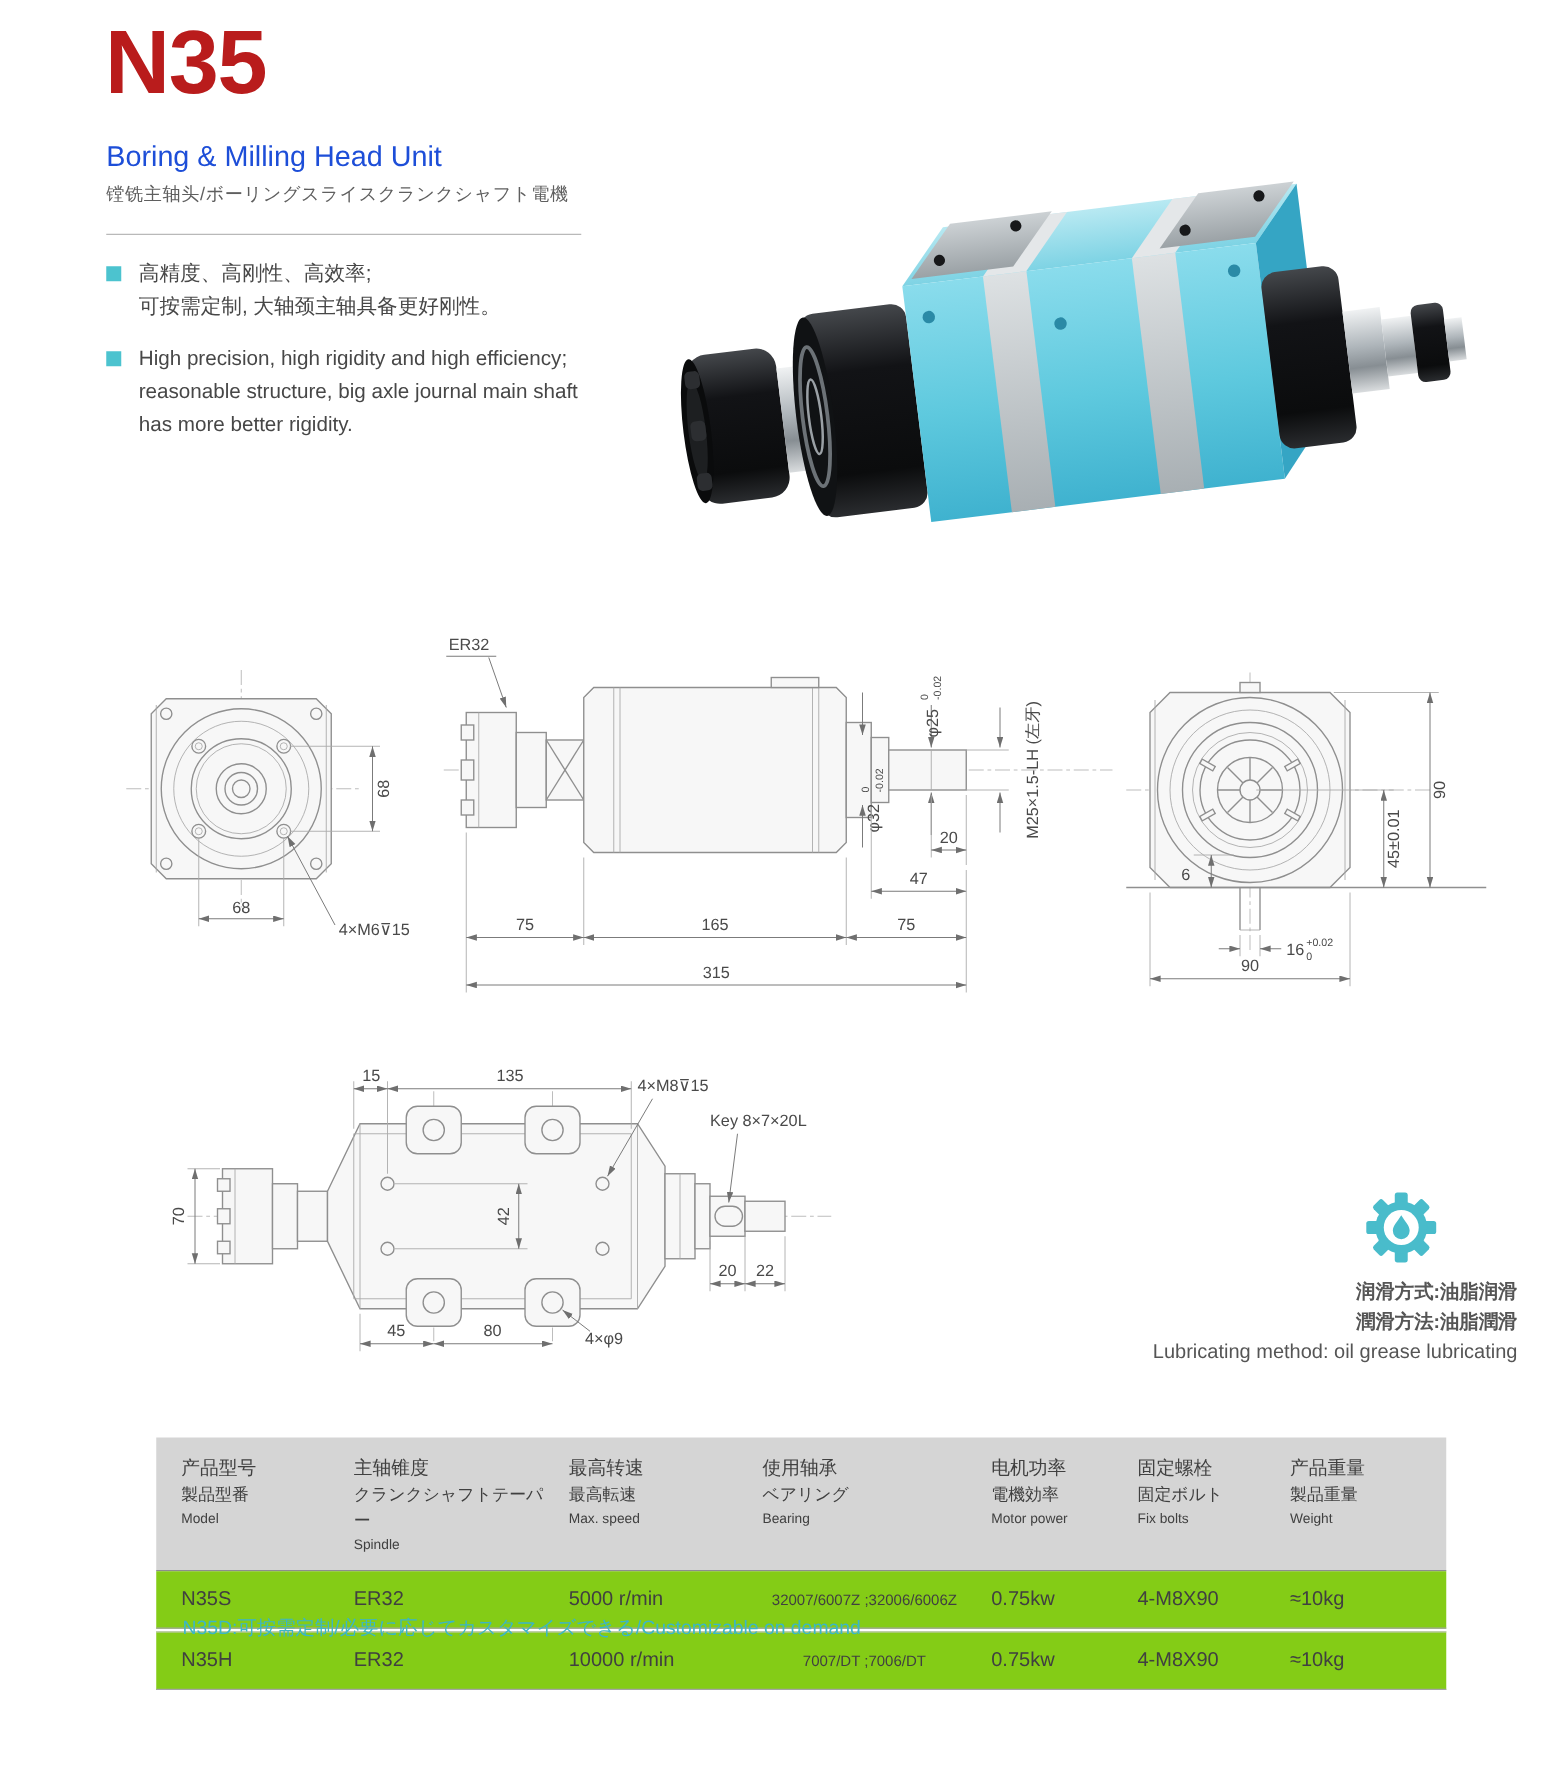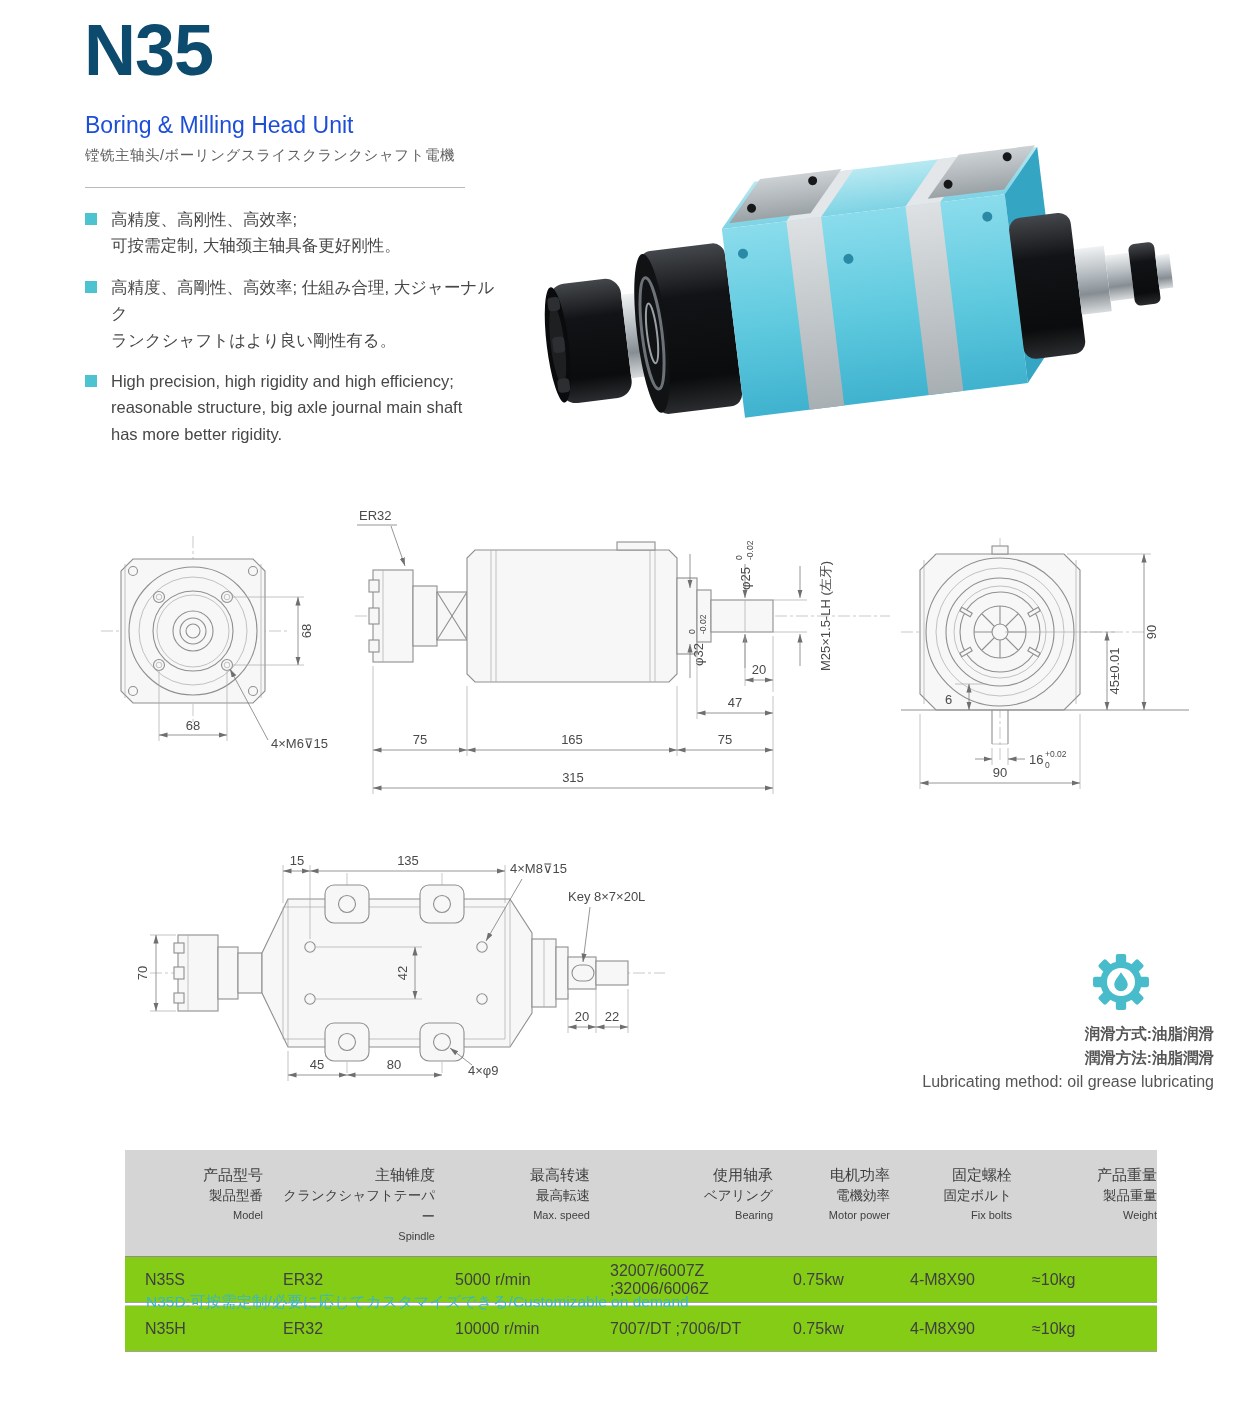--- a/index.html
+++ b/index.html
@@ -1,20 +1,20 @@
 <!DOCTYPE html>
 <html lang="en"><head>
 <meta charset="utf-8">
 <style>
   html,body{margin:0;padding:0;background:#fff;}
   .page{position:relative;width:1240px;height:1415px;background:#ffffff;overflow:hidden;
         font-family:"Liberation Sans",sans-serif;color:#434343;}
   
   .model-title{position:absolute;left:84px;top:14px;font-size:72px;font-weight:800;
-        letter-spacing:-1px;color:#0c4a6e;line-height:1;}
+        letter-spacing:-1px;color:#b91c1c;line-height:1;}
   .title-en{position:absolute;left:85px;top:112px;font-size:23px;font-weight:400;color:#1d4ed8;}
   .title-jp{position:absolute;left:85px;top:146px;font-size:14.5px;color:#5f5f5f;letter-spacing:.5px;}
   .head-rule{position:absolute;left:85px;top:187px;width:380px;height:1px;background:#b9b9b9;}
   
   .features{position:absolute;left:85px;top:206px;width:410px;}
   .feature{position:relative;padding-left:26px;margin-bottom:15px;font-size:16.5px;
         line-height:1.6;color:#474747;}
   .feature .sq{position:absolute;left:0;top:7px;width:12px;height:12px;background:#4cc3cf;}
   
   .product{position:absolute;left:492px;top:110px;width:700px;height:375px;}
@@ -31,51 +31,46 @@
   
   .lub-icon{position:absolute;left:1092px;top:953px;width:58px;height:58px;}
   .lub-text{position:absolute;right:26px;top:1022px;width:420px;text-align:right;
         color:#4f4f4f;line-height:1.55;}
   .lub-text .cn{font-size:15.5px;font-weight:700;color:#555;}
   .lub-text .en{font-size:16px;color:#555;}
   
   .spec-table{position:absolute;left:125px;top:1150px;width:1032px;font-size:16px;color:#404040;}
   .grid7{display:grid;grid-template-columns:138px 172px 155px 183px 117px 122px 145px;}
   .thead{background:#d5d5d5;padding:13px 0 11px;border-bottom:1px solid #8d8d8d;}
-  .hcell{padding-left:20px;line-height:1.55;text-align:right;}
+  .hcell{padding-left:20px;line-height:1.55;}
   .hcell .cn{font-size:15px;}
   .hcell .jp{font-size:13.5px;}
   .hcell .en{font-size:11px;}
   .trow{height:45px;align-items:center;border-bottom:1px solid #a3a3a3;margin-bottom:2px;
         background:#84cc16;}
   .trow + .trow{border-top:1px solid #c9c9c9;}
   .tcell{padding-left:20px;}
-  .tcell.small{font-size:16px;}
+  .tcell.small{font-size:12px;text-align:center;}
   .note{position:absolute;left:146px;top:1292px;font-size:15.5px;color:#3bb6c6;}
 </style>
 </head>
 <body>
 
 <div class="page">
 
   <div class="model-title">N35</div>
   <div class="title-en">Boring &amp; Milling Head Unit</div>
   <div class="title-jp">镗铣主轴头/ボーリングスライスクランクシャフト電機</div>
   <div class="head-rule"></div>
 
   <div class="features">
     <div class="feature">
       <span class="sq"></span>
       <div>高精度、高刚性、高效率;</div>
       <div>可按需定制, 大轴颈主轴具备更好刚性。</div>
-    </div>
-    <div class="feature">
-      <span class="sq"></span>
-      <div>高精度、高剛性、高效率; 仕組み合理, 大ジャーナルク</div>
-      <div>ランクシャフトはより良い剛性有る。</div>
     </div>
     <div class="feature">
       <span class="sq"></span>
       <div>High precision, high rigidity and high efficiency;</div>
       <div>reasonable structure, big axle journal main shaft</div>
       <div>has more better rigidity.</div>
     </div>
   </div>
 
   <svg class="product" viewBox="0 0 700 375">

